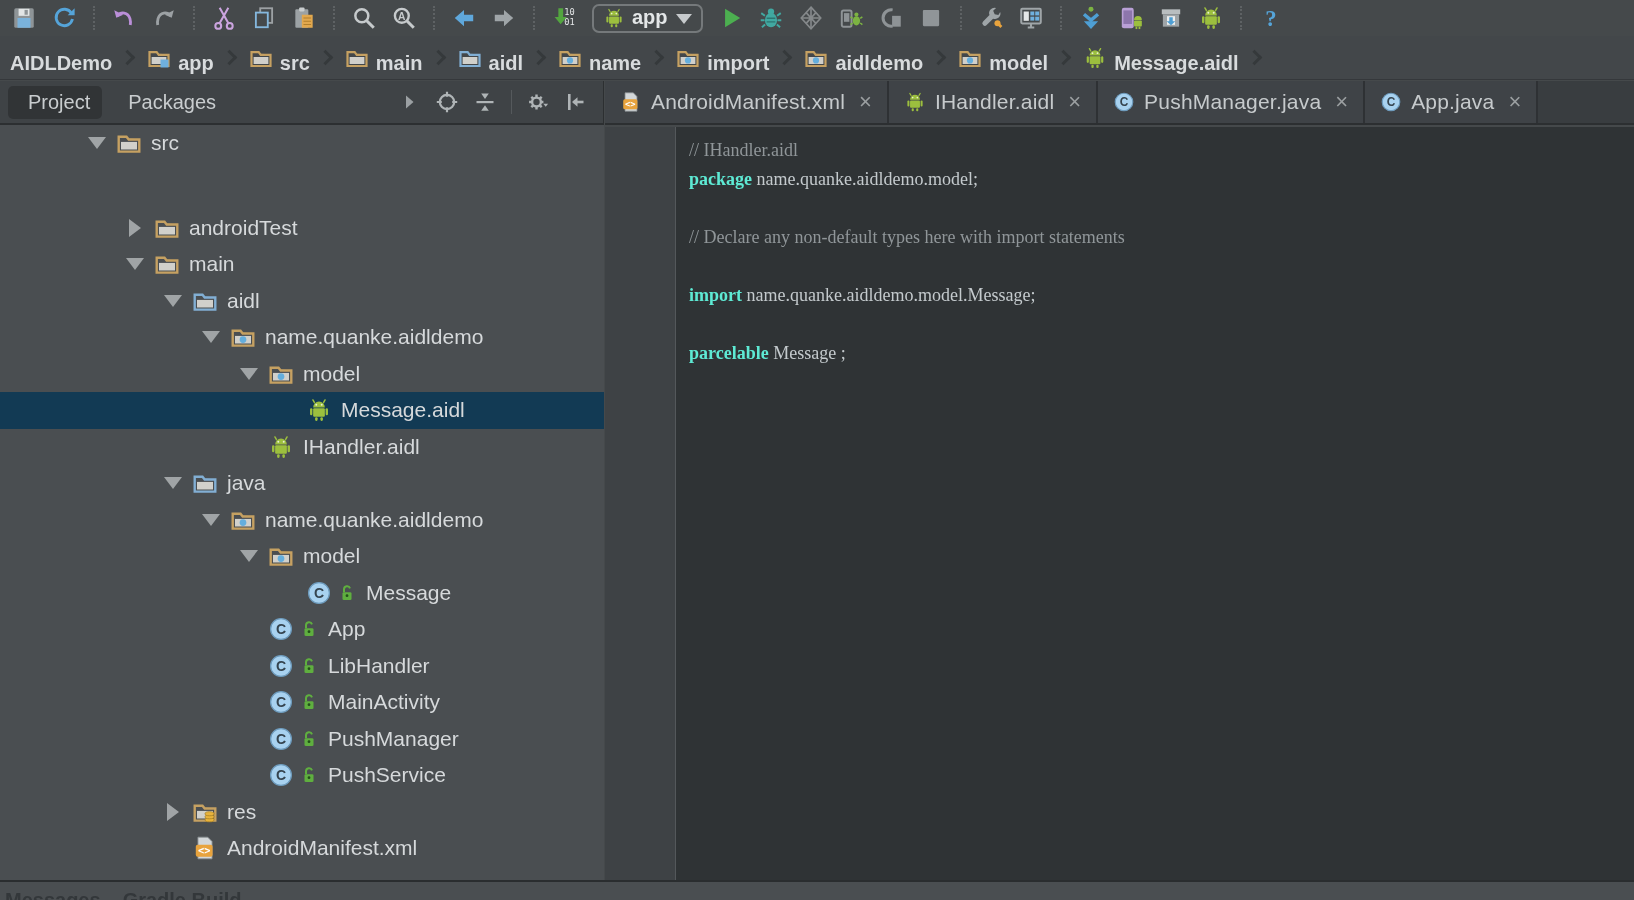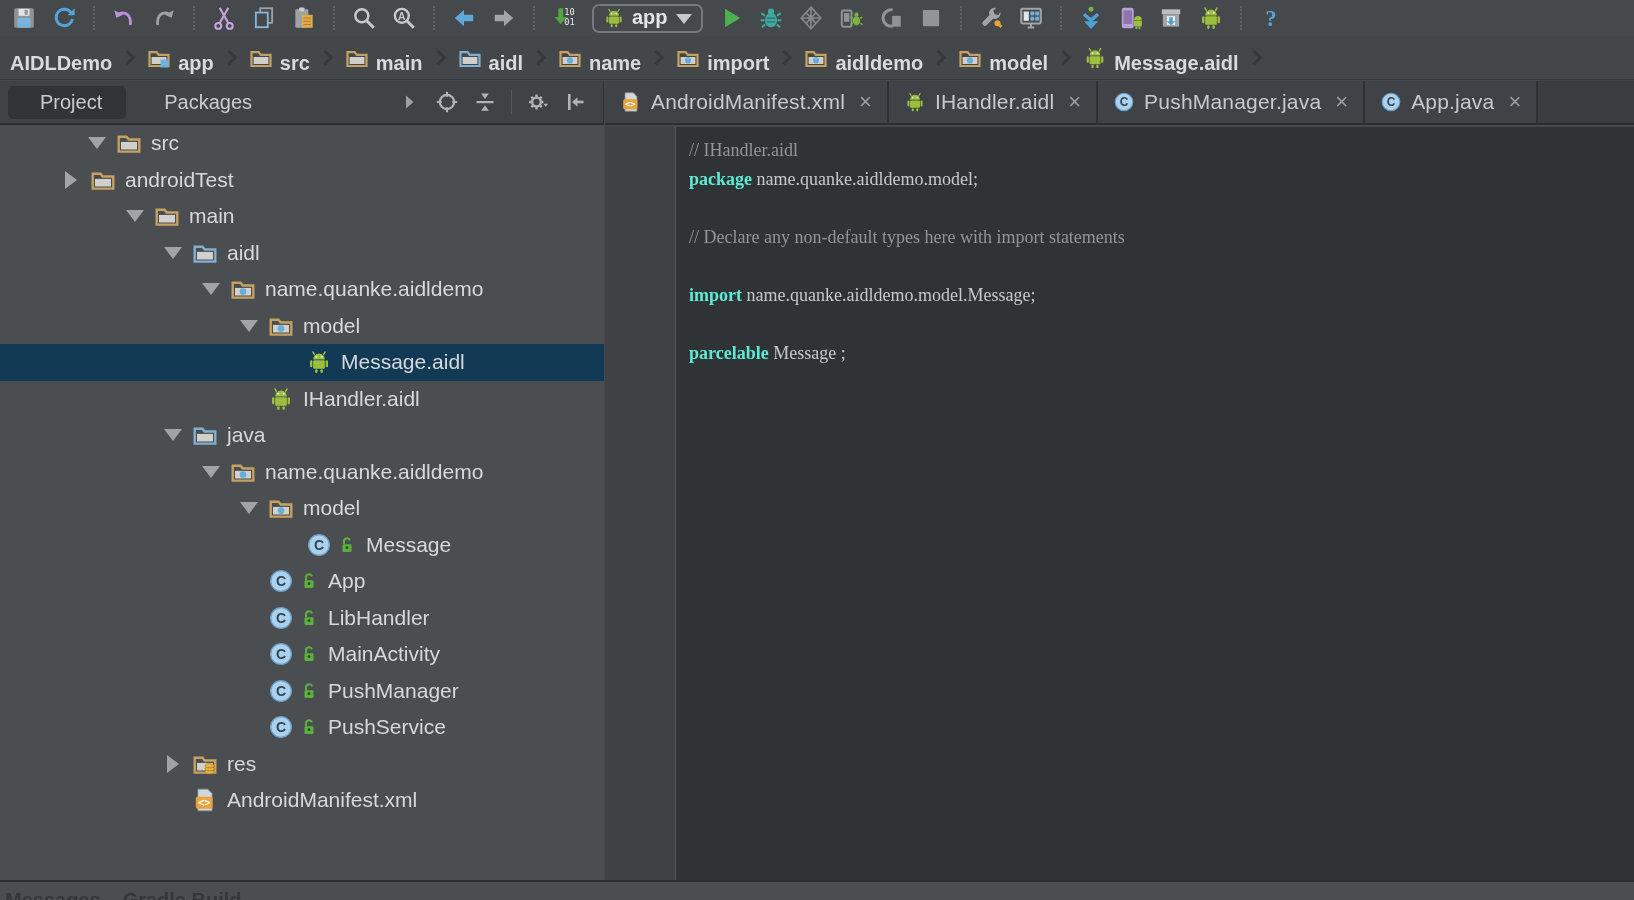--- a/index.html
+++ b/index.html
@@ -25,21 +25,21 @@
   .crumb { display:flex; align-items:center; height:100%; }
   .crumb .c-label { color:#D8DBDD; font-size:20px; font-weight:bold;margin-top:12px; }
   .crumb .icon { margin-right:7px; display:flex; }
   .crumb-sep { width:11px; height:11px; border-top:3px solid #35393B; border-right:3px solid #35393B;
                transform:rotate(45deg); margin:0 14px 0 10px; flex:0 0 auto; }
 
   
   #panel-header { position:absolute; left:0; top:81px; width:604px; height:44px;
                   background:#3F4346; border-bottom:2px solid #2C2F31; border-right:1px solid #2C2F31;
                   display:flex; align-items:center; padding:0 8px; }
-  .ph-tab { display:flex; align-items:center; padding:5px 24px; border-radius:5px; margin-right:6px; }
+  .ph-tab { display:flex; align-items:center; padding:5px 12px; border-radius:5px; margin-right:6px; }
   .ph-tab.active { background:rgba(0,0,0,0.22); }
   .ph-tab .ph-label { color:#C9CDCF; font-size:20px; margin-left:8px; }
   .ph-icons { margin-left:auto; display:flex; align-items:center; }
   .ph-ic { width:30px; height:30px; display:flex; align-items:center; justify-content:center; margin:0 4px; }
   .ph-vsep { width:1px; height:24px; background:#55595C; margin:0 7px; }
 
   
   #editor-tabs { position:absolute; left:605px; top:81px; width:1029px; height:44px;
                  background:#393D40; border-bottom:2px solid #2C2F31;
                  display:flex; overflow:hidden; }
@@ -590,21 +590,21 @@
       </span>
       <span class="tr-icon icon">
         <svg width="26" height="26" viewBox="0 0 24 24">
           <path d="M2.5 6.2h7.2l2 2.6h9.8V20H2.5z" fill="none" stroke="#C6A162" stroke-width="2.2"></path>
    <path d="M2.5 6.2h7.2l2 2.6h9.8" fill="#C6A162" opacity="0.35"></path>
    <path d="M4.6 11h14.8v7H4.6z" fill="#E9E7E0" opacity="0.85"></path>
         </svg>
       </span>
       <span class="tr-label">src</span>
     </div>
-    <div class="tree-row" style="padding-left: 52px;">
+    <div class="tree-row" style="padding-left: 116px; margin-top: 48px;">
       <span class="tr-arrow">
         <span class="tri-col"></span>
       </span>
       <span class="tr-icon icon">
         <svg width="26" height="26" viewBox="0 0 24 24">
           <path d="M2.5 6.2h7.2l2 2.6h9.8V20H2.5z" fill="none" stroke="#C6A162" stroke-width="2.2"></path>
    <path d="M2.5 6.2h7.2l2 2.6h9.8" fill="#C6A162" opacity="0.35"></path>
    <path d="M4.6 11h14.8v7H4.6z" fill="#E9E7E0" opacity="0.85"></path>
         </svg>
       </span>

